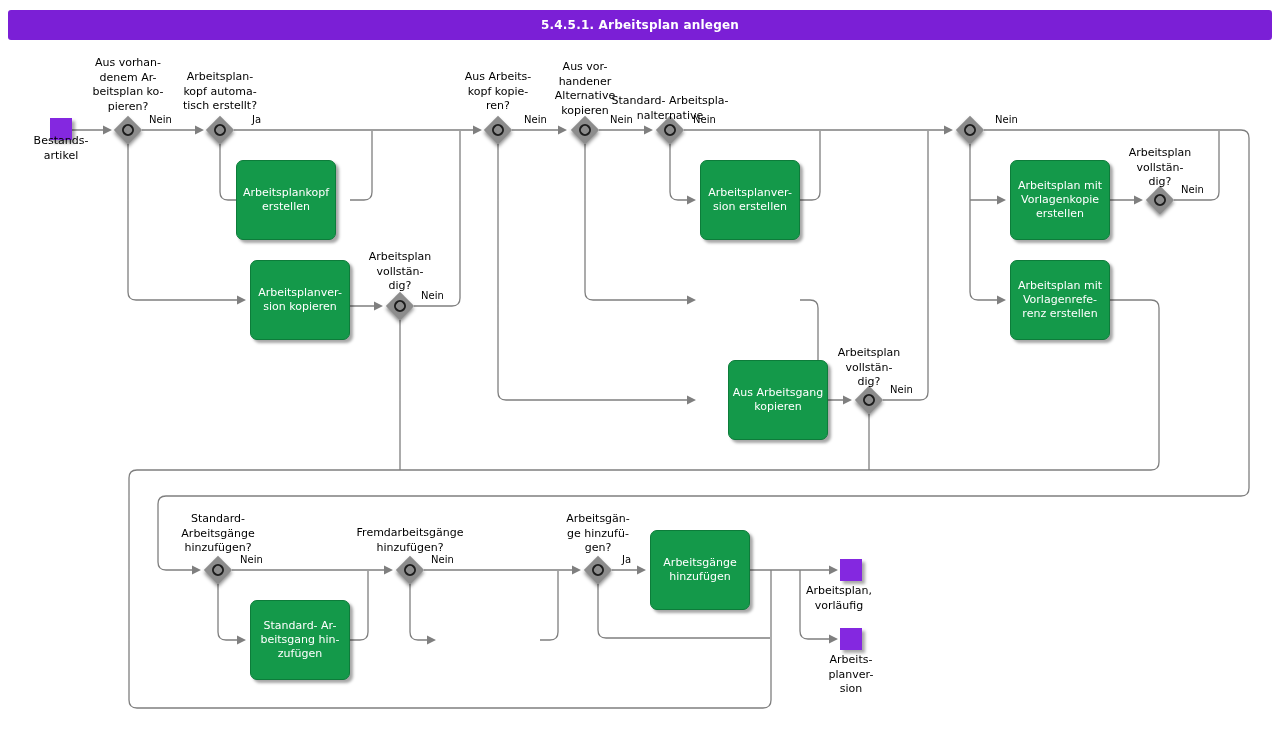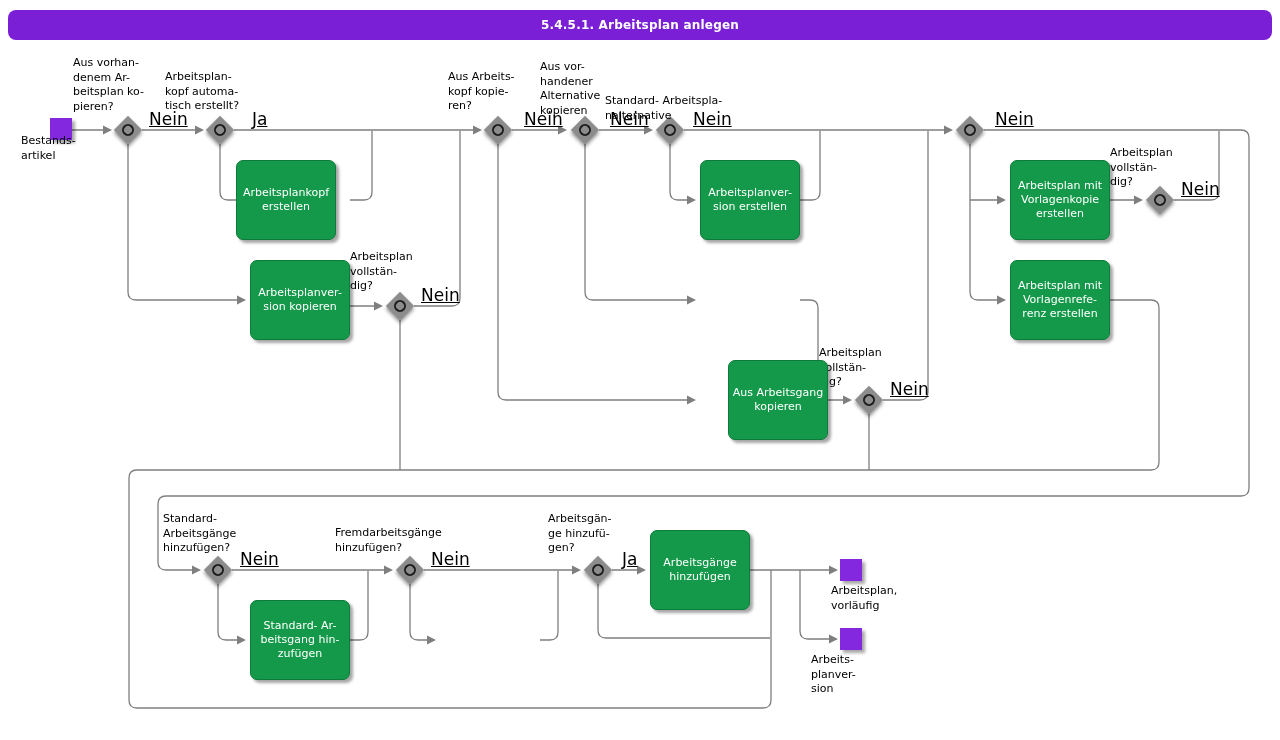--- a/index.html
+++ b/index.html
@@ -1,35 +1,35 @@
 <!DOCTYPE html>
 <html><head>
 <meta charset="utf-8">
 <style>
   html,body{margin:0;padding:0;background:#fff;}
   body{width:1280px;height:740px;position:relative;font-family:"DejaVu Sans","Liberation Sans",sans-serif;color:#000;overflow:hidden;}
   .stage{position:absolute;left:0;top:0;width:1280px;height:740px;}
   svg.wires{position:absolute;left:0;top:0;width:1280px;height:740px;}
 
-  .titlebar{position:absolute;left:8px;top:10px;width:1264px;height:30px;background:#7B1FD6;border-radius:8px;
+  .titlebar{position:absolute;left:8px;top:10px;width:1264px;height:30px;background:#7B1FD6;border-radius:3px;
             display:flex;align-items:center;justify-content:center;}
   .titlebar .t{color:#fff;font-size:12px;font-weight:bold;letter-spacing:.2px;}
 
   .activity{position:absolute;width:100px;height:80px;background:#14994A;border:1px solid #0d7c3a;border-radius:7px;
             box-shadow:3px 3px 3px rgba(0,0,0,.35);color:#fff;display:flex;align-items:center;justify-content:center;
             text-align:center;white-space:pre-line;font-size:11px;line-height:14px;padding:2px;box-sizing:border-box;}
 
   .event-sq{position:absolute;width:22px;height:22px;background:#8428E0;box-shadow:3px 3px 3px rgba(0,0,0,.35);}
 
   .diamond{position:absolute;width:20px;height:20px;background:#8C8C8C;transform:rotate(45deg);
            box-shadow:2px 2px 4px rgba(0,0,0,.45);}
   .gw-circle{position:absolute;left:3.5px;top:3.5px;width:8px;height:8px;border:2.5px solid #1c1c1c;border-radius:50%;}
 
-  .lbl{position:absolute;font-size:11px;line-height:14.5px;text-align:left;white-space:pre-line;}
-  .edge-lbl{position:absolute;font-size:17px;line-height:13px;text-decoration:underline;}
+  .lbl{position:absolute;font-size:11px;line-height:14.5px;text-align:center;white-space:pre-line;}
+  .edge-lbl{position:absolute;font-size:10px;line-height:13px;}
 </style>
 </head>
 <body>
 
 <div class="stage">
 
   <svg class="wires" viewBox="0 0 1280 740">
     <path fill="none" stroke="#7F7F7F" stroke-width="1.3" d="
       M72 130 H103
       M142 130 H195
@@ -82,21 +82,21 @@
 
   <div class="titlebar">
     <span class="t">5.4.5.1. Arbeitsplan anlegen</span>
   </div>
 
   <div class="event-sq" style="left:50px;top:118px"></div>
   <div class="lbl" style="left:21px;top:134px;width:80px">Bestands-
 artikel</div>
 
   <div class="event-sq" style="left:840px;top:559px"></div>
-  <div class="lbl" style="left:831px;top:584px;width:100px">Arbeitsplan,
+  <div class="lbl" style="left:789px;top:584px;width:100px">Arbeitsplan,
 vorläufig</div>
 
   <div class="event-sq" style="left:840px;top:628px"></div>
   <div class="lbl" style="left:811px;top:653px;width:80px">Arbeits-
 planver-
 sion</div>
 
   <div class="diamond" style="left:118px;top:120px">
       <span class="gw-circle"></span>
     </div>

